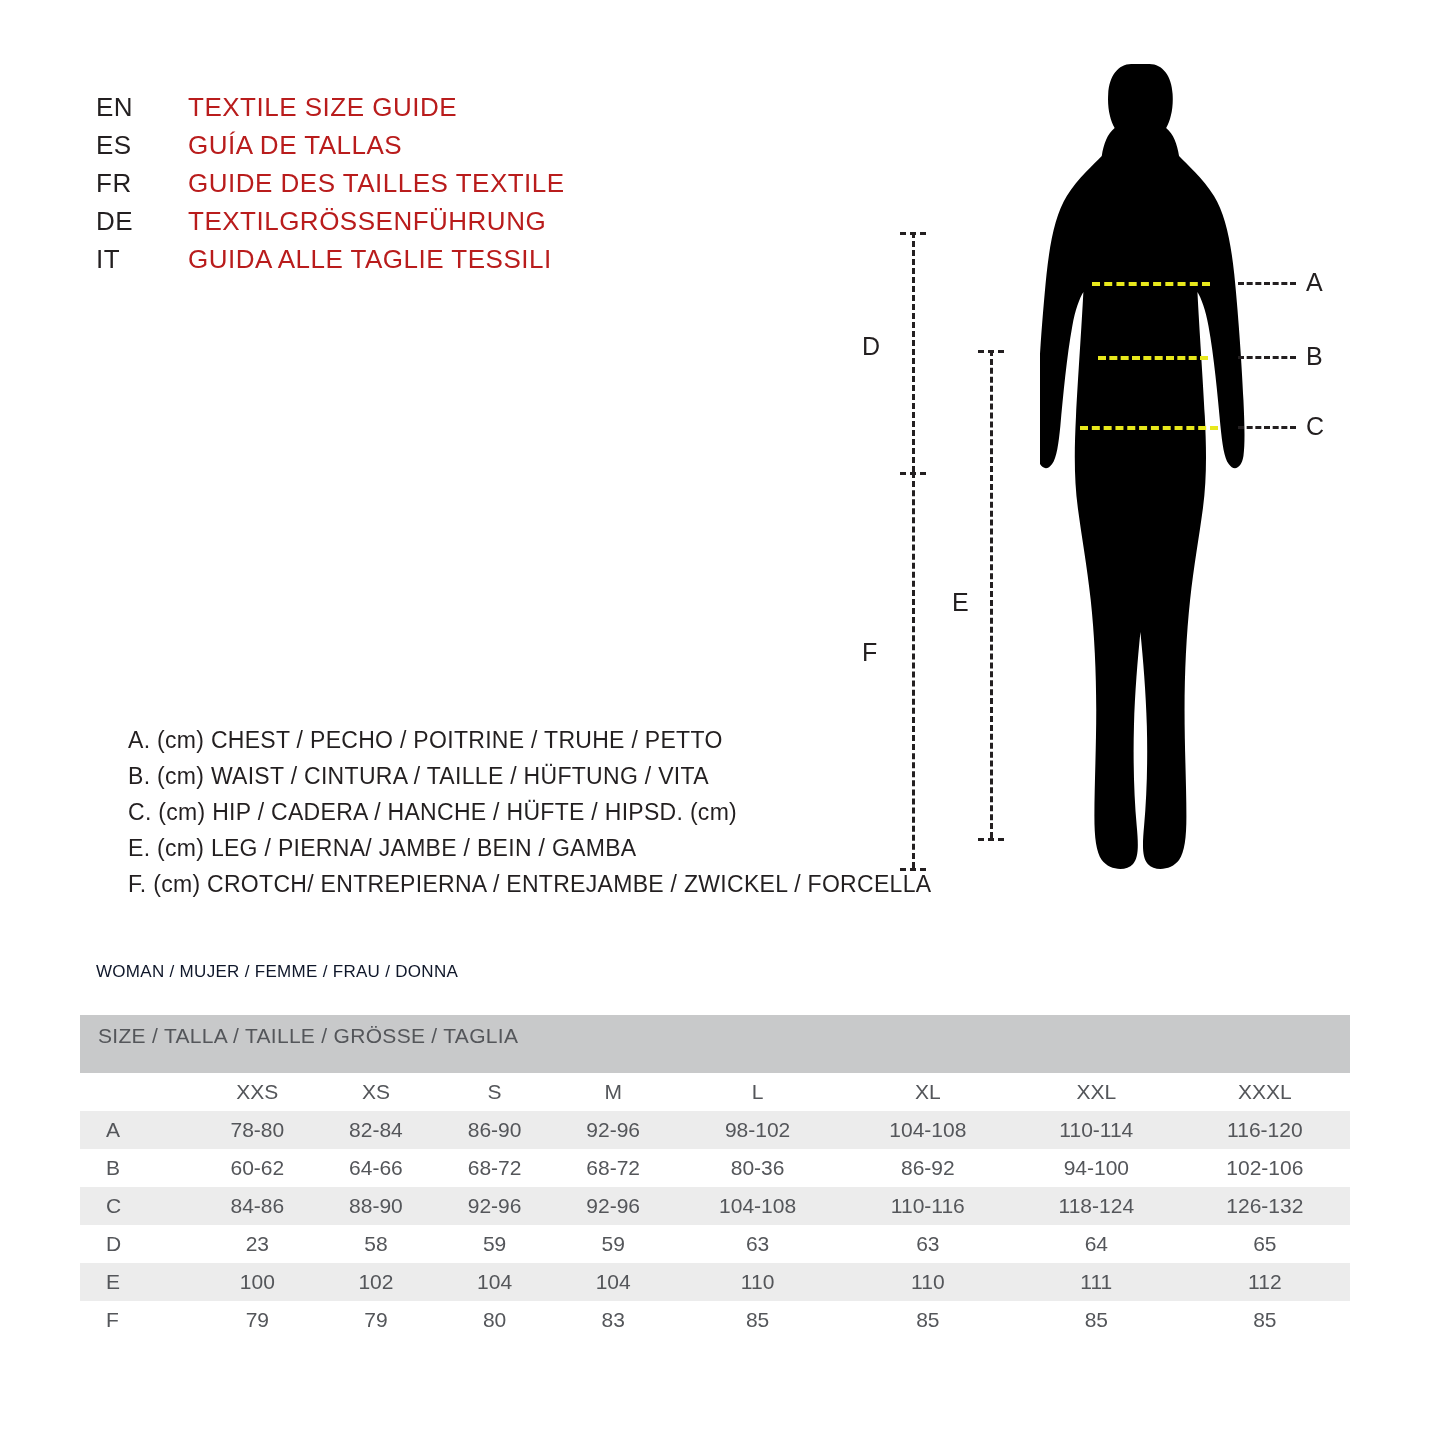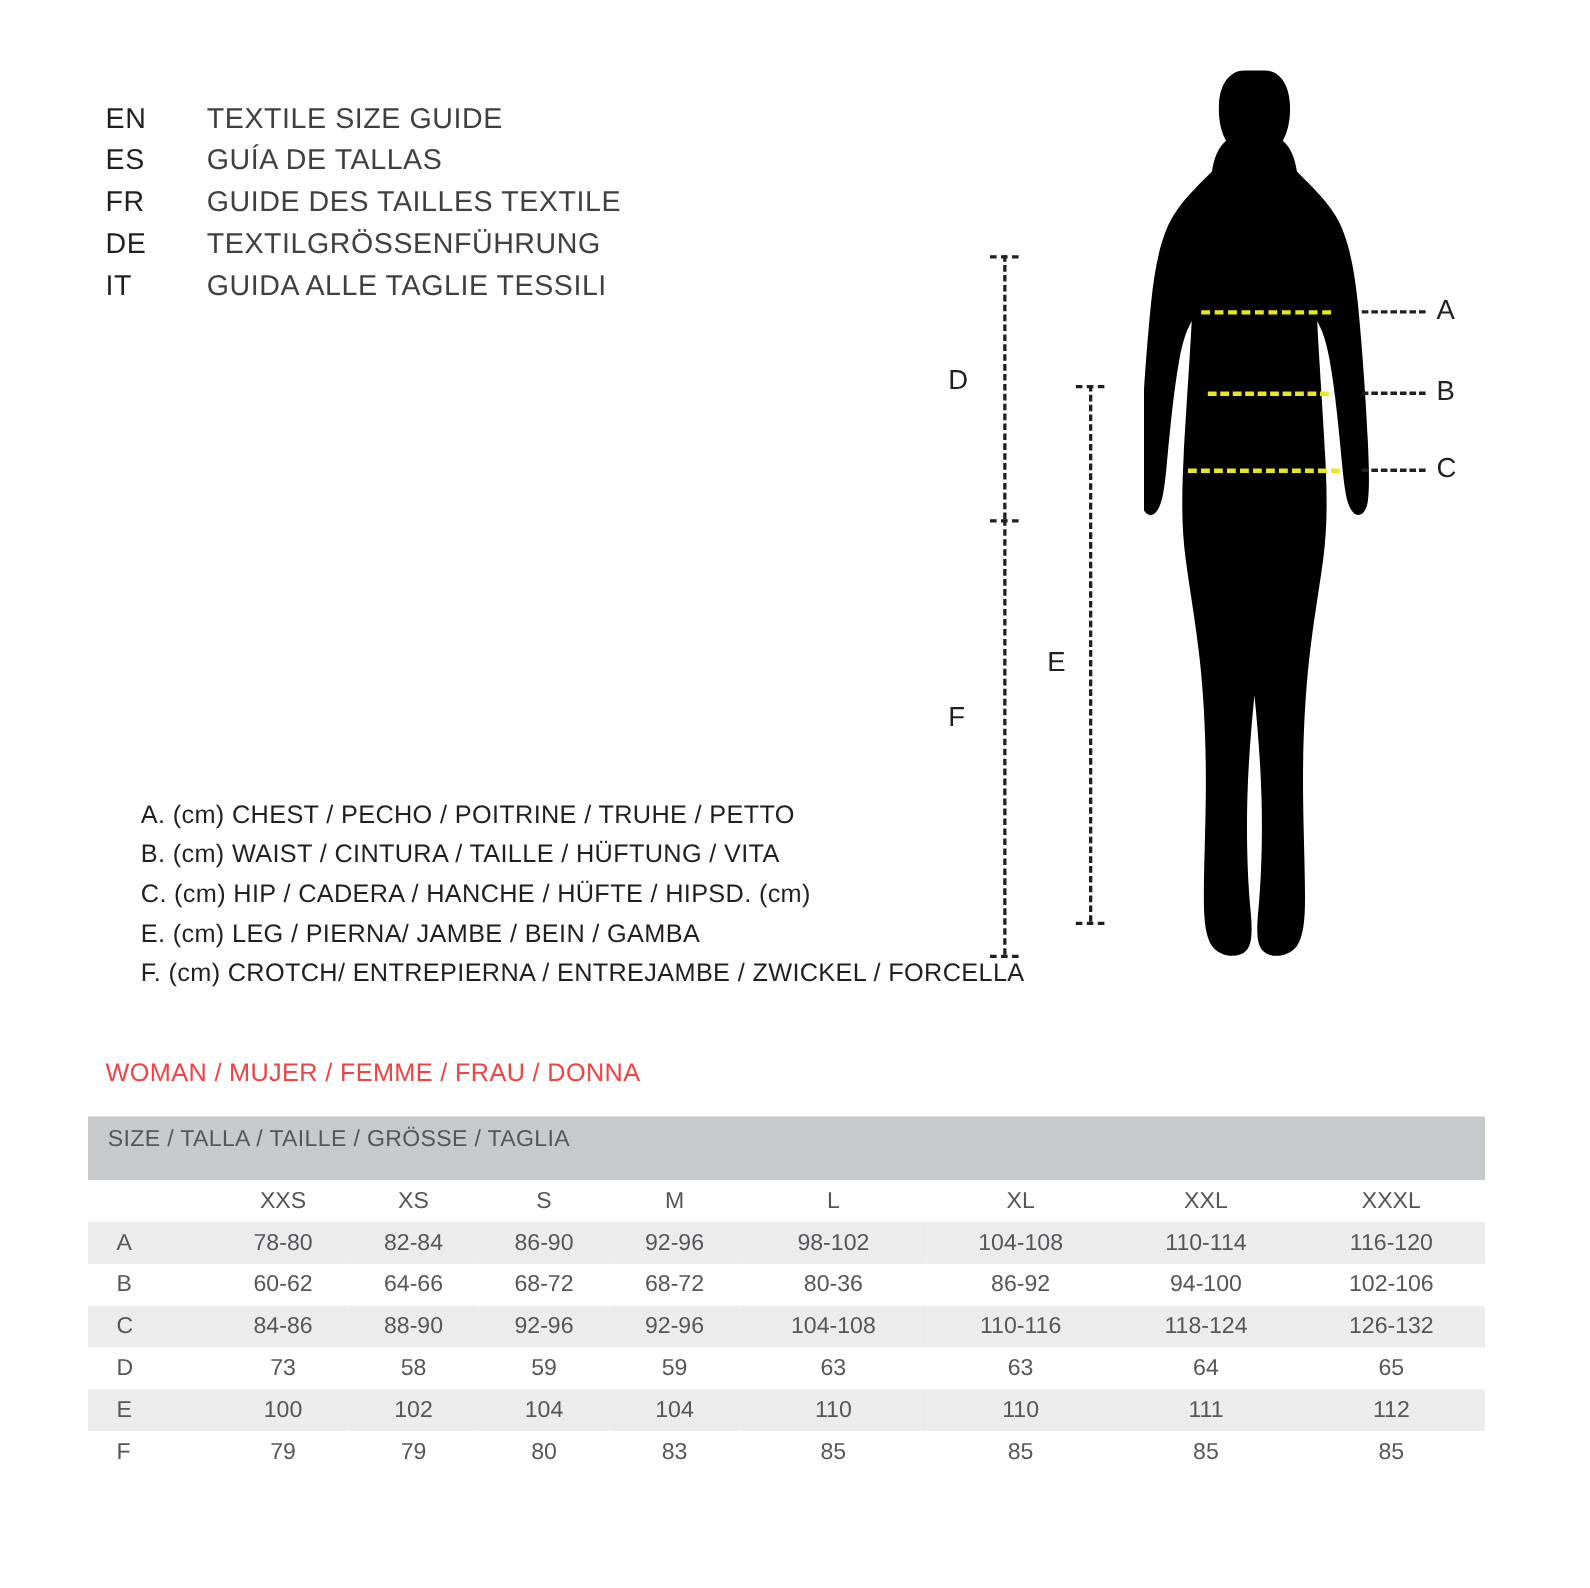--- a/index.html
+++ b/index.html
@@ -30,21 +30,21 @@
   }
   .lang-code {
     width: 92px;
     font-size: 26px;
     letter-spacing: 0.5px;
     color: #231f20;
   }
   .lang-text {
     font-size: 26px;
     letter-spacing: 0.5px;
-    color: #404040;
+    color: #b91c1c;
   }
 
   
   #legend {
     position: absolute;
     left: 96px;
     top: 722px;
     width: 830px;
   }
   .legend-row {
@@ -54,23 +54,23 @@
     color: #231f20;
     white-space: nowrap;
     margin-left: 32px;
   }
 
   
   #gender-caption {
     position: absolute;
     left: 96px;
     top: 962px;
-    font-size: 23px;
+    font-size: 17px;
     letter-spacing: 0.3px;
-    color: #ef4444;
+    color: #0f172a;
   }
 
   
   #size-table {
     position: absolute;
     left: 80px;
     top: 1015px;
     width: 1270px;
     border-collapse: collapse;
     font-size: 21px;
@@ -303,21 +303,21 @@
       <td>88-90</td>
       <td>92-96</td>
       <td>92-96</td>
       <td>104-108</td>
       <td>110-116</td>
       <td>118-124</td>
       <td>126-132</td>
     </tr>
     <tr class="plain">
       <td class="row-label">D</td>
-      <td>73</td>
+      <td>23</td>
       <td>58</td>
       <td>59</td>
       <td>59</td>
       <td>63</td>
       <td>63</td>
       <td>64</td>
       <td>65</td>
     </tr>
     <tr class="shade">
       <td class="row-label">E</td>

